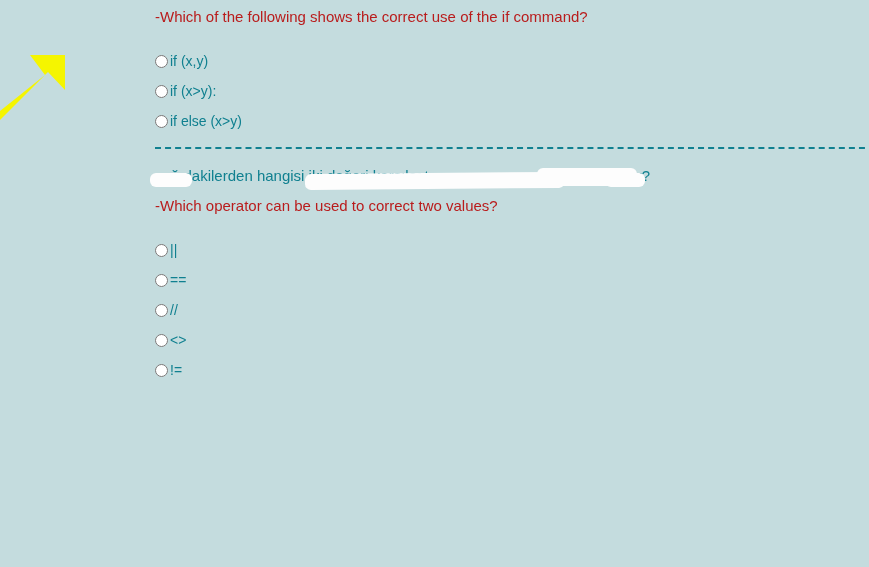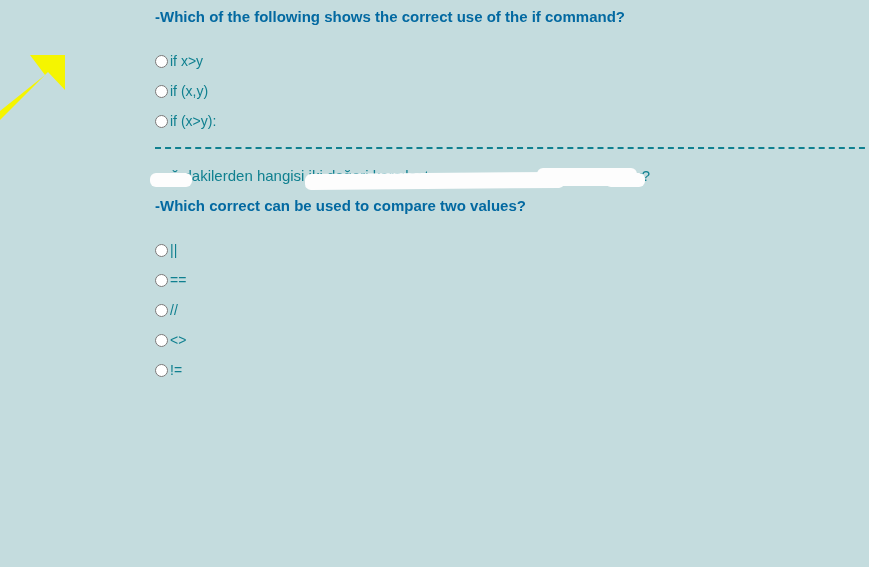--- a/index.html
+++ b/index.html
@@ -17,22 +17,22 @@
     left: -10px;
     width: 100px;
     height: 110px;
     pointer-events: none;
   }
   .content {
     padding-left: 155px;
     padding-top: 8px;
   }
   .question {
-    color: #0369a1;
-    font-weight: bold;
+    color: #b91c1c;
+    font-weight: normal;
     font-size: 15px;
     margin-bottom: 28px;
   }
   .options {
     margin-bottom: 18px;
   }
   .option-row {
     display: flex;
     align-items: center;
     margin-bottom: 14px;
@@ -83,45 +83,45 @@
   <path d="M 5 95 L 55 55 L 40 35 L 75 35 L 75 70 L 58 52 L 10 100 Z" fill="#f5f500" stroke="none"></path>
 </svg>
 
 <div class="content">
 
   <div class="question">-Which of the following shows the correct use of the if command?</div>
 
   <div class="options">
     <label class="option-row">
       <input type="radio" name="q1" style="">
-      <span>if x&gt;y</span>
-    </label>
-    <label class="option-row">
-      <input type="radio" name="q1" style="">
       <span>if (x,y)</span>
     </label>
     <label class="option-row">
       <input type="radio" name="q1" style="">
       <span>if (x&gt;y):</span>
+    </label>
+    <label class="option-row">
+      <input type="radio" name="q1" style="">
+      <span>if else (x&gt;y)</span>
     </label>
   </div>
 
   <hr class="divider">
 
   <div class="obscured-line">
     <span class="obscured-text obs1">-</span>
     <span class="obscured-text obs2">ğıdakilerden hangisi iki değeri karşılaştır</span>
     <span class="obscured-text obs4">ılır?</span>
     <div class="whiteout w1"></div>
     <div class="whiteout w2"></div>
     <div class="whiteout w3"></div>
     <div class="whiteout w4"></div>
   </div>
 
-  <div class="question">-Which correct can be used to compare two values?</div>
+  <div class="question">-Which operator can be used to correct two values?</div>
 
   <div class="options" style="margin-top:28px">
     <label class="option-row">
       <input type="radio" name="q2" style="">
       <span>||</span>
     </label>
     <label class="option-row">
       <input type="radio" name="q2" style="">
       <span>==</span>
     </label>

